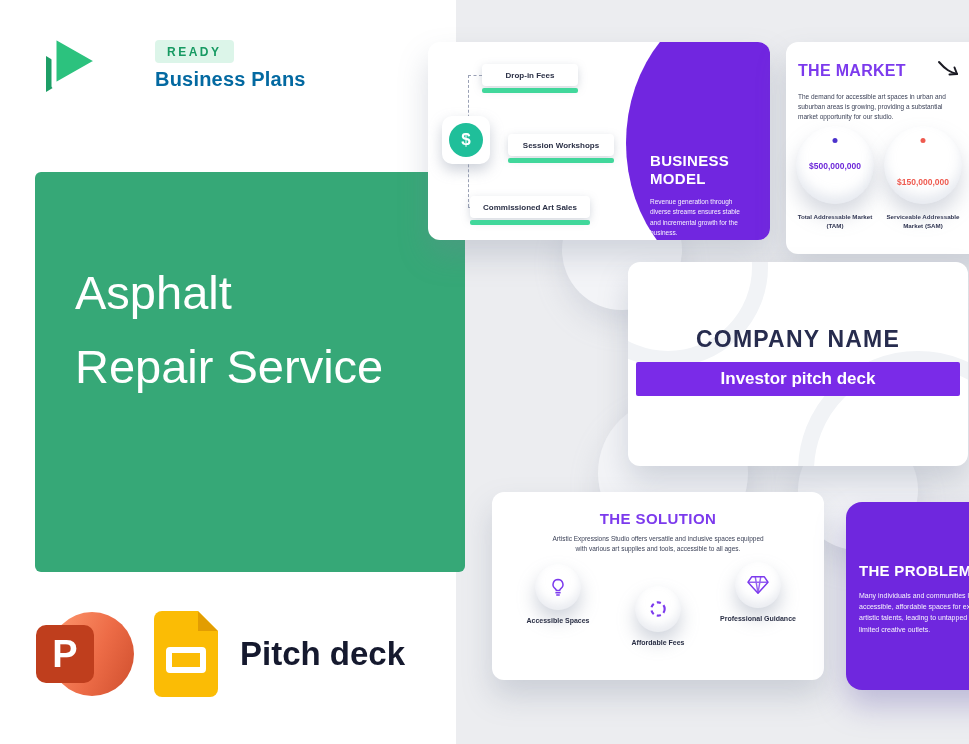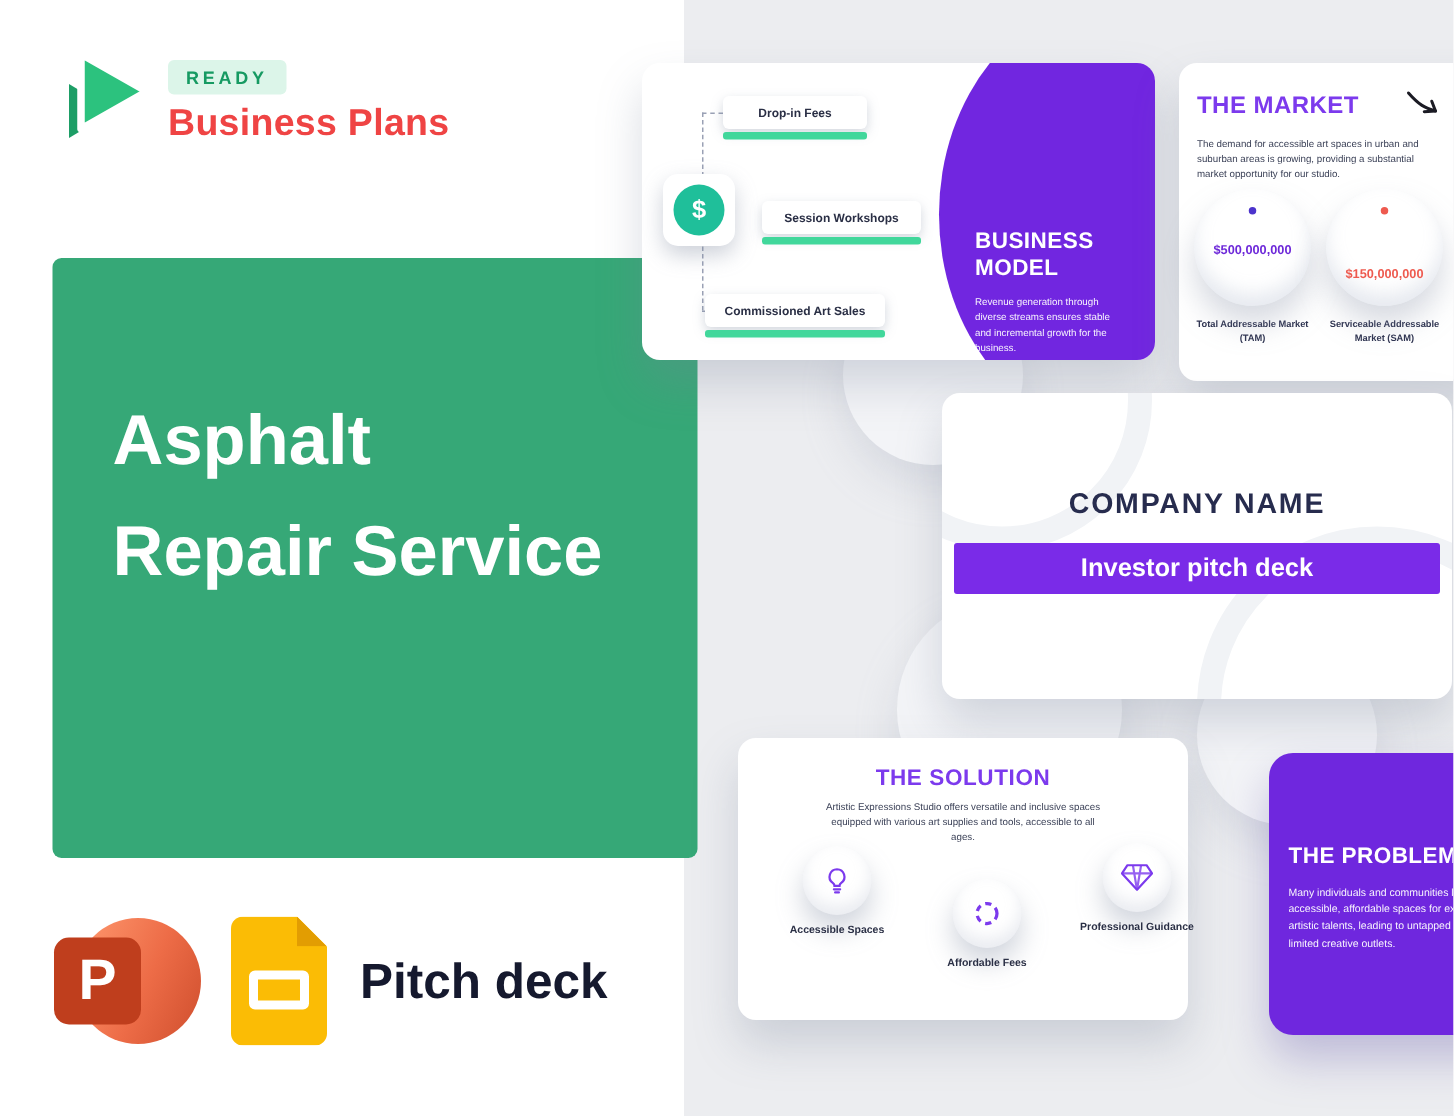--- a/index.html
+++ b/index.html
@@ -7,28 +7,28 @@
   body { font-family:"Liberation Sans", sans-serif; background:#fff; }
   .canvas { position:relative; width:969px; height:744px; background:#ffffff; overflow:hidden; }
   .bg-right { position:absolute; left:456px; top:0; width:513px; height:744px; background:#ecedf0; }
   .soft-circle { position:absolute; border-radius:50%; background:#f3f4f7; box-shadow:0 14px 28px rgba(160,168,185,.28); }
   .sc1 { left:562px; top:190px; width:120px; height:120px; }
   .sc2 { left:598px; top:398px; width:150px; height:150px; }
   .sc3 { left:798px; top:430px; width:120px; height:120px; }
 
   
   .brand { position:absolute; left:40px; top:34px; display:flex; align-items:flex-start; gap:10px; }
-  .brand-text { padding-top:6px; }
+  .brand-text { padding-top:6px;margin-left:43px; }
   .ready-pill { display:inline-block; background:#dcf5e9; color:#169a62; font-weight:700; font-size:12px;
     letter-spacing:2.5px; padding:5px 12px 4px; border-radius:4px; }
-  .brand-name { margin-top:5px; font-size:25px; font-weight:800; color:#ef4444; letter-spacing:.2px; }
+  .brand-name { margin-top:5px; font-size:20px; font-weight:800; color:#0369a1; letter-spacing:.2px; }
 
   
   .hero { position:absolute; left:35px; top:172px; width:430px; height:400px; background:#36a877; border-radius:6px; }
-  .hero-title { padding:84px 0 0 40px; font-size:47px; font-weight:700; color:#fff; line-height:1.58; }
+  .hero-title { padding:84px 0 0 40px; font-size:47px; font-weight:400; color:#fff; line-height:1.58; }
   .hero-title span { display:block; }
 
   
   .footer { position:absolute; left:36px; top:610px; display:flex; align-items:center; }
   .ppt-icon { position:relative; width:98px; height:88px; }
   .ppt-circle { position:absolute; left:14px; top:2px; width:84px; height:84px; border-radius:50%;
     background:linear-gradient(115deg,#ff9a70 0%,#ed6c47 55%,#cf4e2d 100%); }
   .ppt-tile { position:absolute; left:0; top:15px; width:58px; height:58px; border-radius:10px; background:#bf3e1d;
     color:#fff; font-weight:700; font-size:38px; display:flex; align-items:center; justify-content:center; }
   .slides-icon { position:relative; width:64px; height:86px; margin-left:20px; background:#fbbc05; border-radius:8px;
@@ -74,27 +74,27 @@
   .dot-tam { background:#4c33cc; } .dot-sam { background:#ee5a4f; }
   .mk-value { position:absolute; left:0; right:0; top:35px; font-size:8.5px; font-weight:800; }
   .val-tam { color:#6d28d9; } .val-sam { color:#ee5a4f;margin-top:16px; }
   .mk-label { margin-top:9px; font-size:6.2px; font-weight:700; color:#2e3350; line-height:1.45; }
 
   
   .cover-card { left:628px; top:262px; width:340px; height:204px; overflow:hidden; }
   .ring { position:absolute; border-radius:50%; border:16px solid #f1f3f6; }
   .r1 { width:200px; height:200px; left:-60px; top:-95px; }
   .r2 { width:240px; height:240px; right:-70px; bottom:-125px; }
-  .cover-name { position:absolute; left:0; right:0; top:64px; text-align:center; font-size:19px; font-weight:800;
+  .cover-name { position:absolute; left:0; right:0; top:64px; text-align:center; font-size:23px; font-weight:800;
     color:#272c4e; letter-spacing:1.2px; }
   .cover-banner { position:absolute; left:8px; right:8px; top:100px; height:34px; background:#7a2be8; border-radius:2px;
     display:flex; align-items:center; justify-content:center; color:#fff; font-size:17px; font-weight:700; }
 
   
-  .sol-card { left:492px; top:492px; width:300px; height:188px; }
+  .sol-card { left:492px; top:492px; width:332px; height:188px; }
   .sol-title { position:absolute; left:0; right:0; top:18px; text-align:center; font-size:15px; font-weight:800;
     color:#7c3aed; letter-spacing:.4px; }
   .sol-body { position:absolute; left:58px; right:58px; top:42px; text-align:center; font-size:6.5px; line-height:1.55; color:#3c4258; }
   .sol-feat { position:absolute; width:84px; text-align:center; }
   .sf1 { left:24px; top:72px; } .sf2 { left:124px; top:94px; } .sf3 { left:224px; top:70px; }
   .feat-circle { width:46px; height:46px; margin:0 auto; border-radius:50%; background:#fff;
     box-shadow:0 10px 18px rgba(140,150,170,.4), inset 0 -6px 10px rgba(170,180,200,.25);
     display:flex; align-items:center; justify-content:center; }
   .feat-label { margin-top:6px; font-size:7px; font-weight:700; color:#2a2f45; line-height:1.35; }
 

